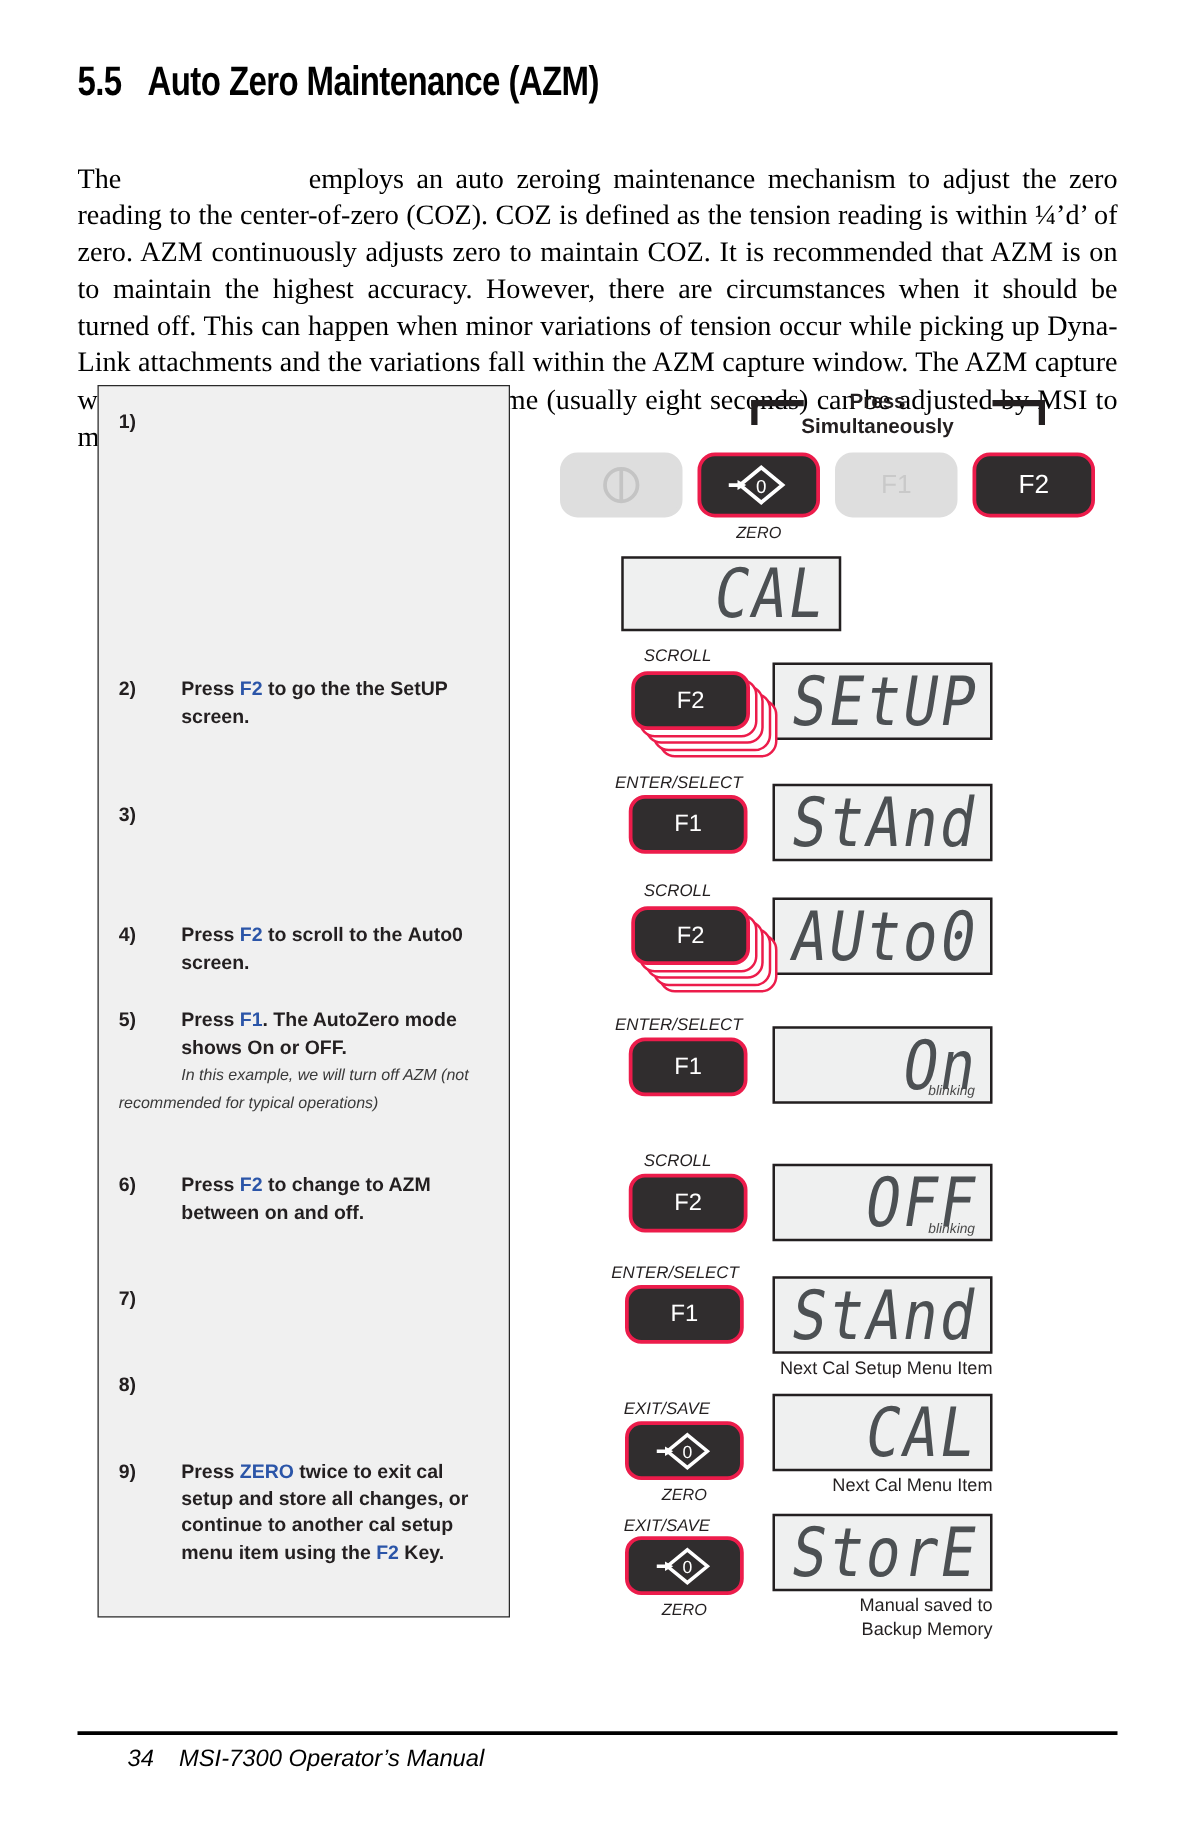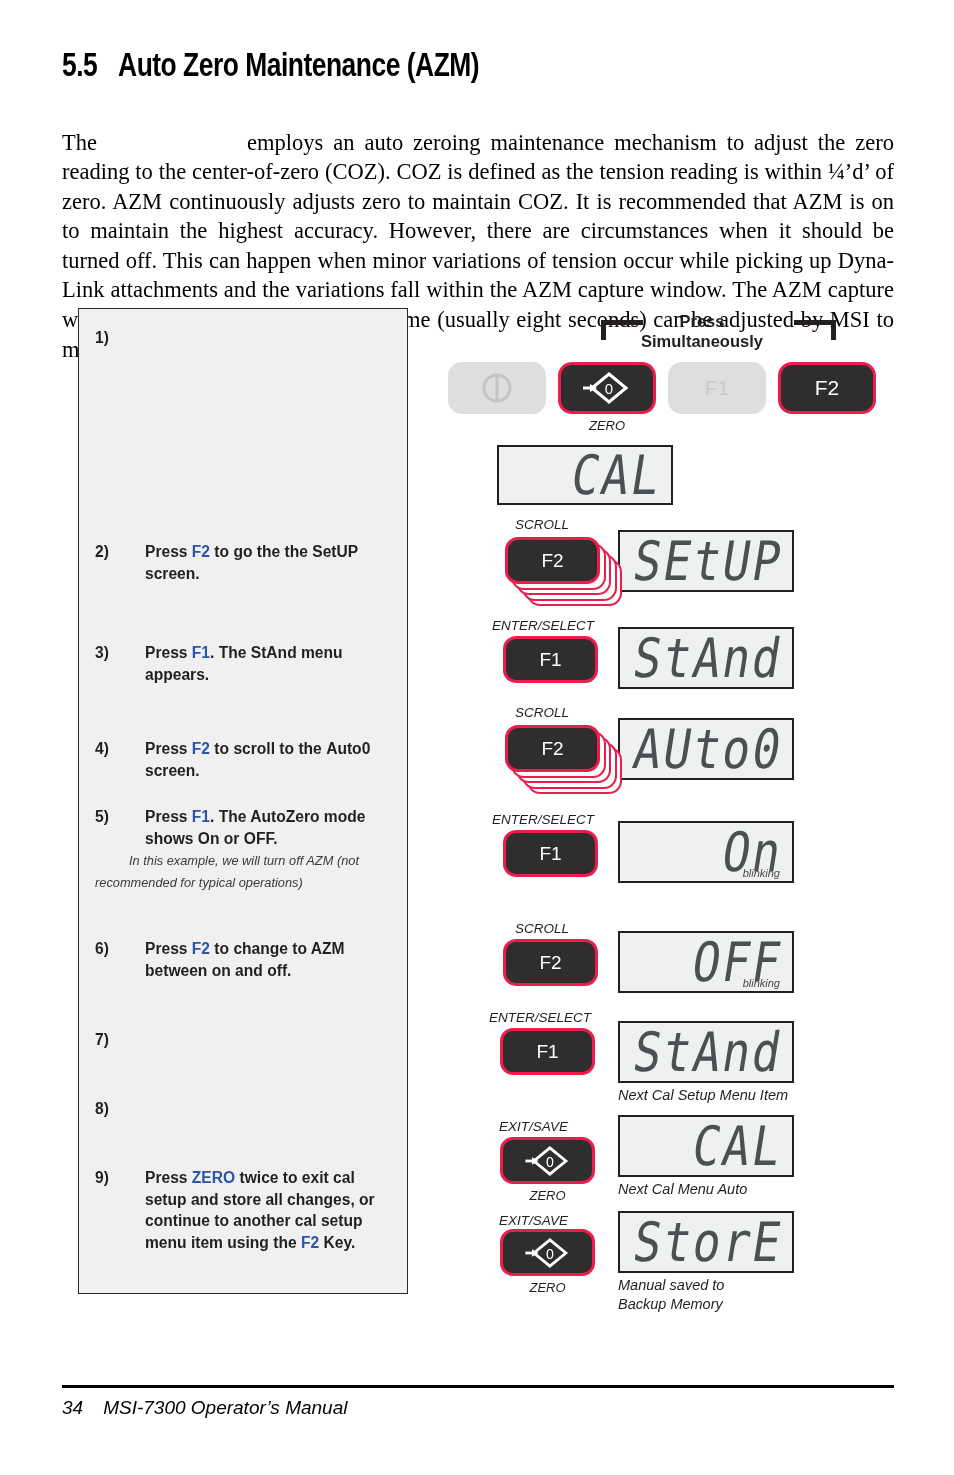--- a/index.html
+++ b/index.html
@@ -54,21 +54,21 @@
     color:#231f20;
   }
   .step .n {
     position:absolute; left:0; top:0; width:34px;
     font-weight:bold;
   }
   .step .body { margin-left:50px; display:block; }
   .blue { color:#2b55a8; }
   .sub { display:block; margin-top:14px; }
   .note {
-    margin-left:34px; margin-top:11px;
+    margin-left:50px; margin-top:11px;
     font-size:12.8px; line-height:17.5px;
     font-weight:normal; font-style:italic;
     color:#3a3a3a;
   }
 
   
   .rcol { position:absolute; left:0; top:0; width:954px; height:1475px; }
 
   
   .psim { position:absolute; left:602px; top:311px; width:200px;
@@ -138,32 +138,32 @@
     transform:skewX(-9deg) scaleY(1.18);
     transform-origin:center;
     line-height:1;
     white-space:nowrap;
   }
   .blinking {
     position:absolute; right:12px; bottom:2px;
     font-size:11px; font-style:italic; color:#4a4a4a;
   }
   .cap {
-    position:absolute; font-size:14.5px; font-style:italic;
-    color:#231f20; text-align:left; white-space:nowrap;
+    position:absolute; font-size:14.5px; 
+    color:#231f20; text-align:right; white-space:nowrap;
   }
 
   
   .frule { position:absolute; left:62px; top:1385px; width:832px; height:3.4px; background:#000; }
   .footer {
     position:absolute; left:62px; top:1397px;
     font-family:"Liberation Sans", sans-serif;
     font-style:italic; font-size:19px; color:#000;
   }
-  .footer .pg { margin-right:20px; font-style:italic; }
+  .footer .pg { margin-right:20px; font-style:italic;margin-left:40px; }
 </style>
 </head>
 <body>
 
 <div class="heading">
   <span class="num">5.5</span><span>Auto Zero Maintenance (AZM)</span>
 </div>
 
 <p class="intro">
   <span>The</span><span class="blank"></span><span>employs an auto zeroing maintenance mechanism to adjust the zero reading to the center-of-zero (COZ). COZ is defined as the tension reading is within ¼’d’ of zero. AZM continuously adjusts zero to maintain COZ. It is recommended that AZM is on to maintain the highest accuracy. However, there are circumstances when it should be turned off. This can happen when minor variations of tension occur while picking up Dyna-Link attachments and the variations fall within the AZM capture window. The AZM capture window (usually 1 ‘d’) and capture time (usually eight seconds) can be adjusted by MSI to meet custom requirements.</span>
@@ -175,21 +175,20 @@
     <span class="n">1)</span>
   </div>
 
   <div class="step" style="top:232px;">
     <span class="n">2)</span>
     <span class="body"><span>Press </span><span class="blue">F2</span><span> to go the the </span><b>SetUP</b><span> screen.</span></span>
   </div>
 
   <div class="step" style="top:333px;">
     <span class="n">3)</span>
-    <span class="body"><span>Press </span><span class="blue">F1</span><span>. The </span><b>StAnd</b><span> menu appears.</span></span>
   </div>
 
   <div class="step" style="top:429px;">
     <span class="n">4)</span>
     <span class="body"><span>Press </span><span class="blue">F2</span><span> to scroll to the </span><b>Auto0</b><span> screen.</span></span>
   </div>
 
   <div class="step" style="top:497px;">
     <span class="n">5)</span>
     <span class="body"><span>Press </span><span class="blue">F1</span><span>. The AutoZero mode shows On or OFF.</span></span>
@@ -328,21 +327,21 @@
       <polygon points="28,3 45,17 28,31 11,17" fill="none" stroke="#ffffff" stroke-width="3"></polygon>
       <text x="28" y="23" font-family="Liberation Sans, sans-serif" font-size="15" fill="#ffffff" text-anchor="middle">0</text>
       <line x1="2" y1="17" x2="13" y2="17" stroke="#ffffff" stroke-width="3"></line>
       <polygon points="16,17 9,13 9,21" fill="#ffffff"></polygon>
     </svg>
   </div>
   <div class="zcap" style="left:500px; top:1188px;">ZERO</div>
   <div class="lcd" style="left:618px; top:1115px; width:176px; height:62px;">
     <span class="seg">CAL</span>
   </div>
-  <div class="cap" style="left:618px; top:1181px; width:176px;">Next Cal Menu Auto</div>
+  <div class="cap" style="left:618px; top:1181px; width:176px;">Next Cal Menu Item</div>
 
   <div class="rowlabel" style="left:499px; top:1213px;">EXIT/SAVE</div>
   <div class="fkey" style="left:500px; top:1229px;">
     <svg width="50" height="32" viewBox="0 0 52 34">
       <polygon points="28,3 45,17 28,31 11,17" fill="none" stroke="#ffffff" stroke-width="3"></polygon>
       <text x="28" y="23" font-family="Liberation Sans, sans-serif" font-size="15" fill="#ffffff" text-anchor="middle">0</text>
       <line x1="2" y1="17" x2="13" y2="17" stroke="#ffffff" stroke-width="3"></line>
       <polygon points="16,17 9,13 9,21" fill="#ffffff"></polygon>
     </svg>
   </div>

